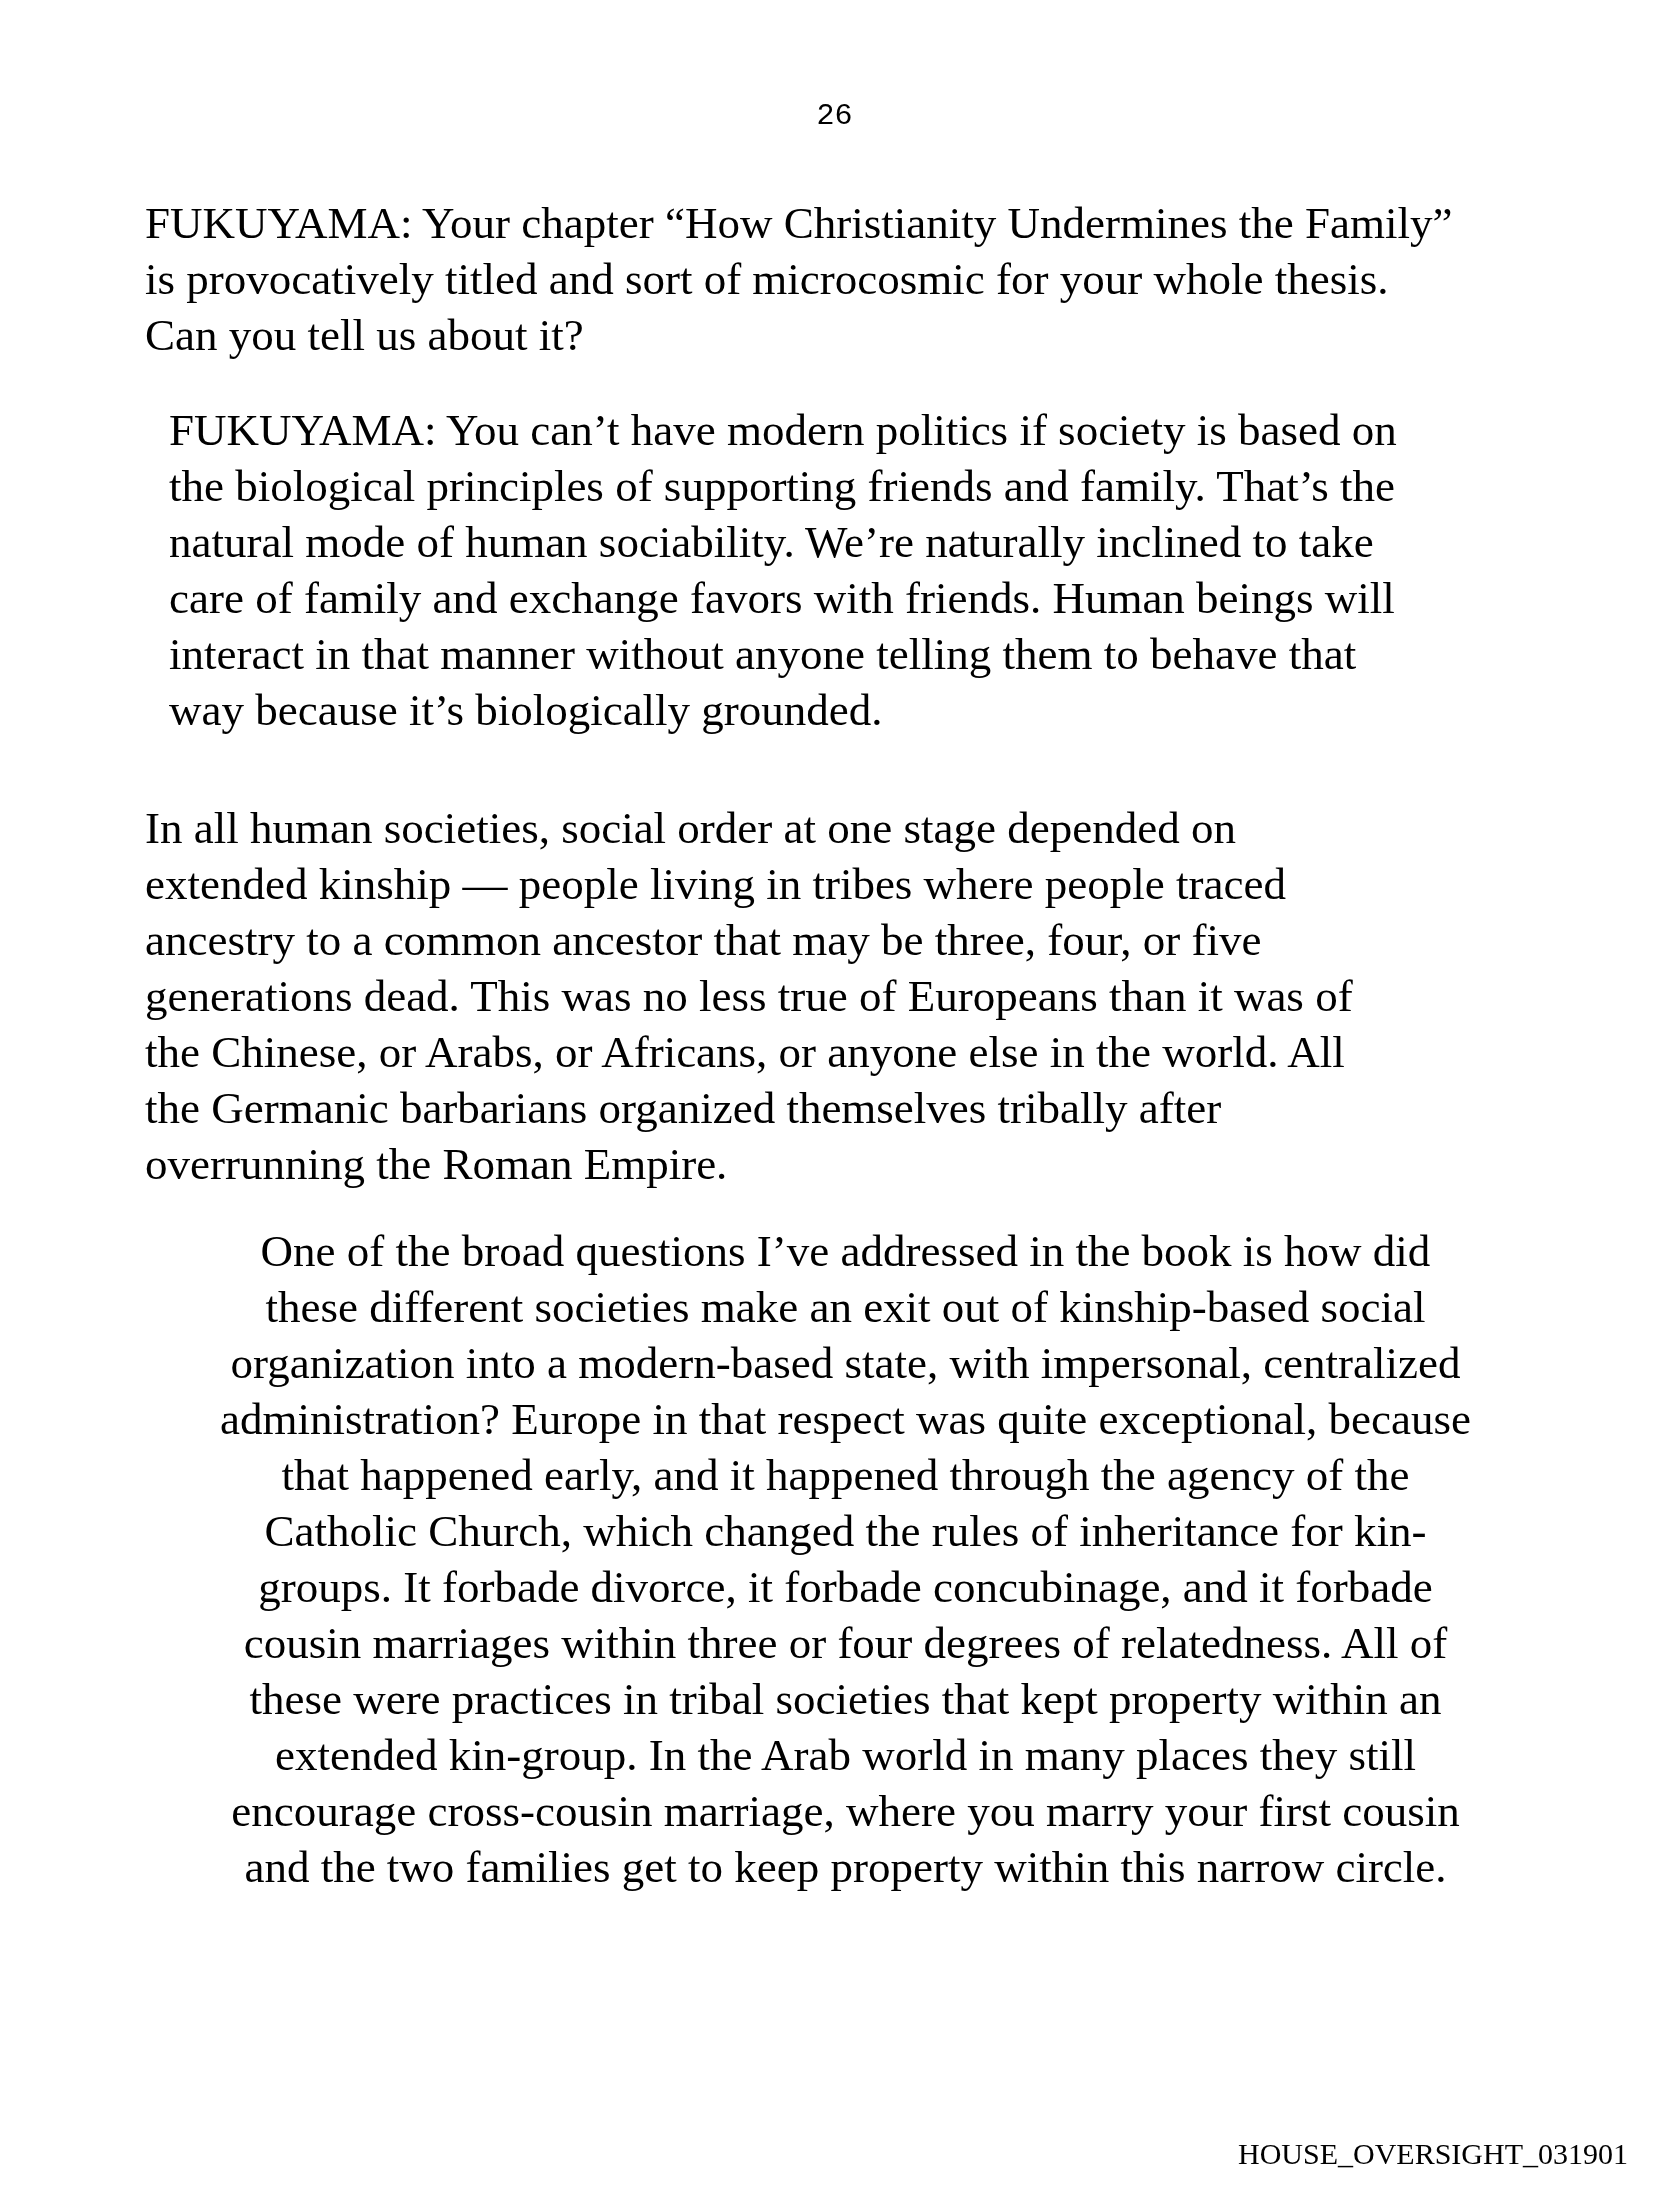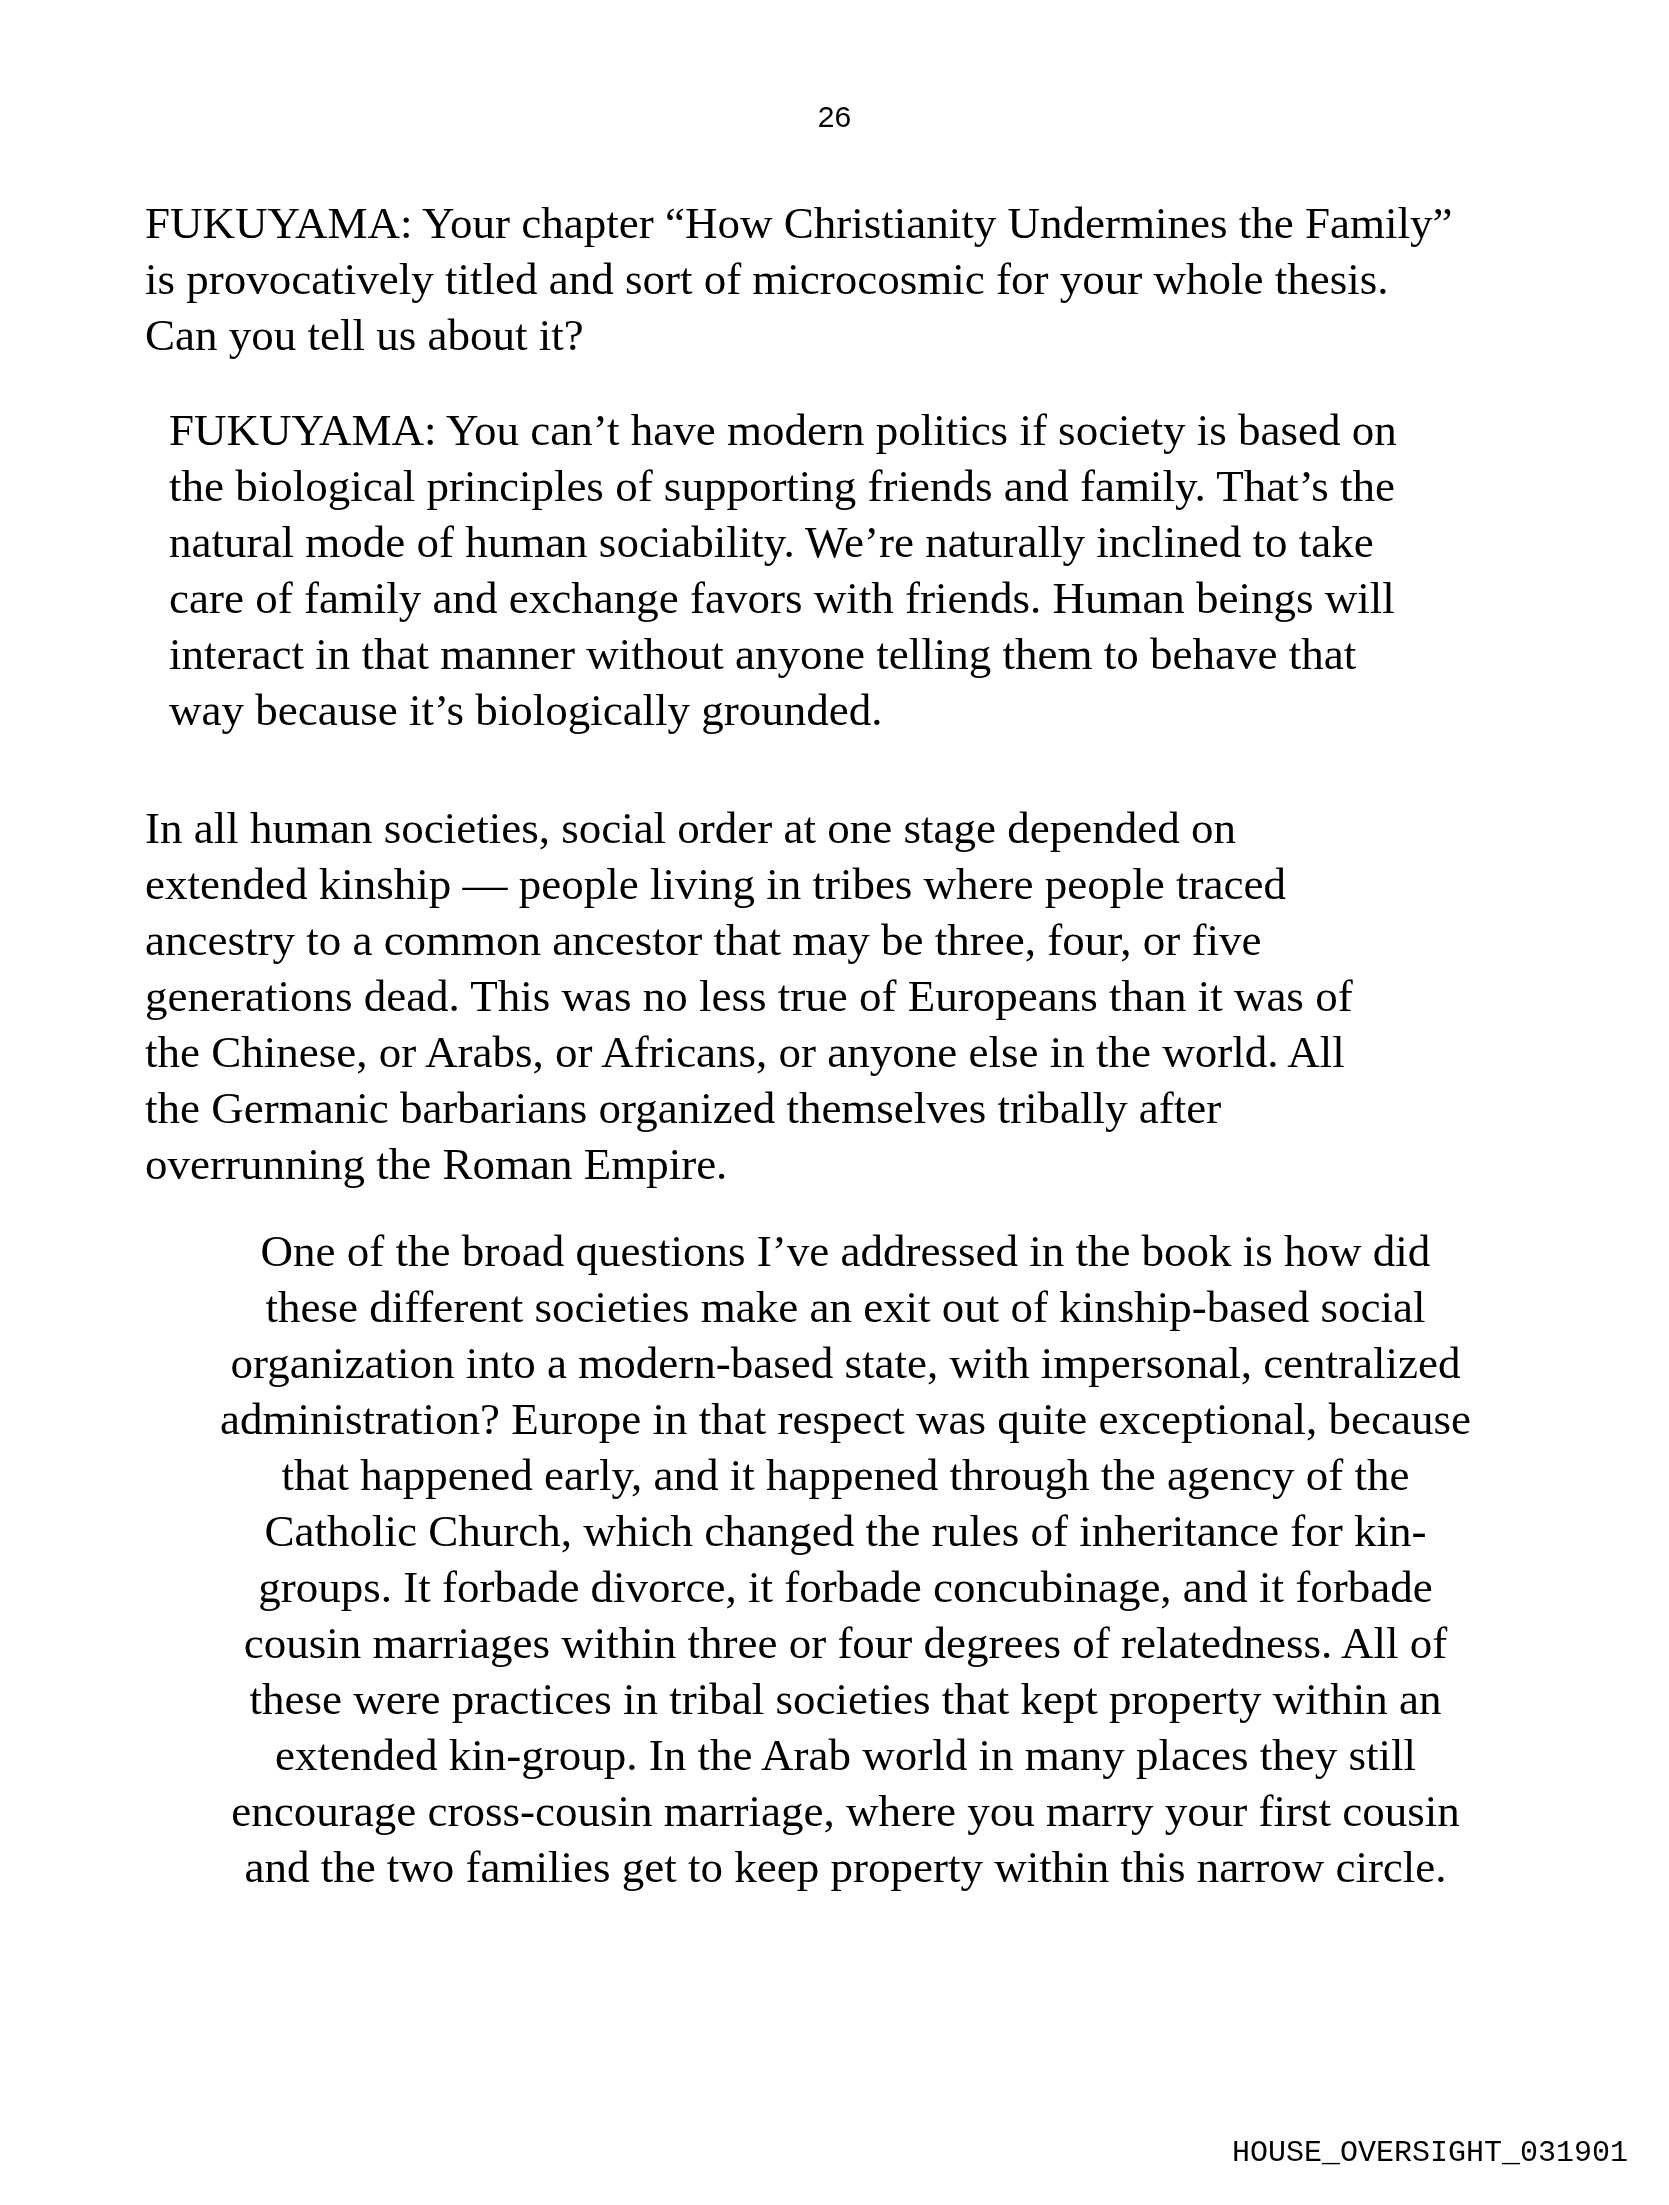--- a/index.html
+++ b/index.html
@@ -13,21 +13,21 @@
     position: relative;
     overflow: hidden;
     color: #000000;
   }
   .page-number {
     position: absolute;
     top: 97px;
     left: 0;
     width: 1669px;
     text-align: center;
-    font-family: Liberation Sans, sans-serif;
+    font-family: Liberation Mono, monospace;
     font-size: 30px;
     line-height: 39px;
   }
   .body-text {
     position: absolute;
     left: 145px;
     width: 1401px;
     font-family: "Liberation Serif", serif;
     font-size: 45px;
     line-height: 56px;
@@ -37,21 +37,21 @@
     white-space: pre-line;
   }
   #p1 { top: 195px; }
   #p2 { top: 402px; margin-left: 24px; }
   #p3 { top: 800px; }
   #p4 { top: 1223px; text-align: center; }
   .footer-id {
     position: absolute;
     right: 41px;
     top: 2135px;
-    font-family: Liberation Mono, monospace;
+    font-family: Liberation Serif, serif;
     font-size: 30px;
     line-height: 37px;
     letter-spacing: 0px;
   }
 </style>
 </head>
 <body>
 
 <div class="page-number">26</div>
 

